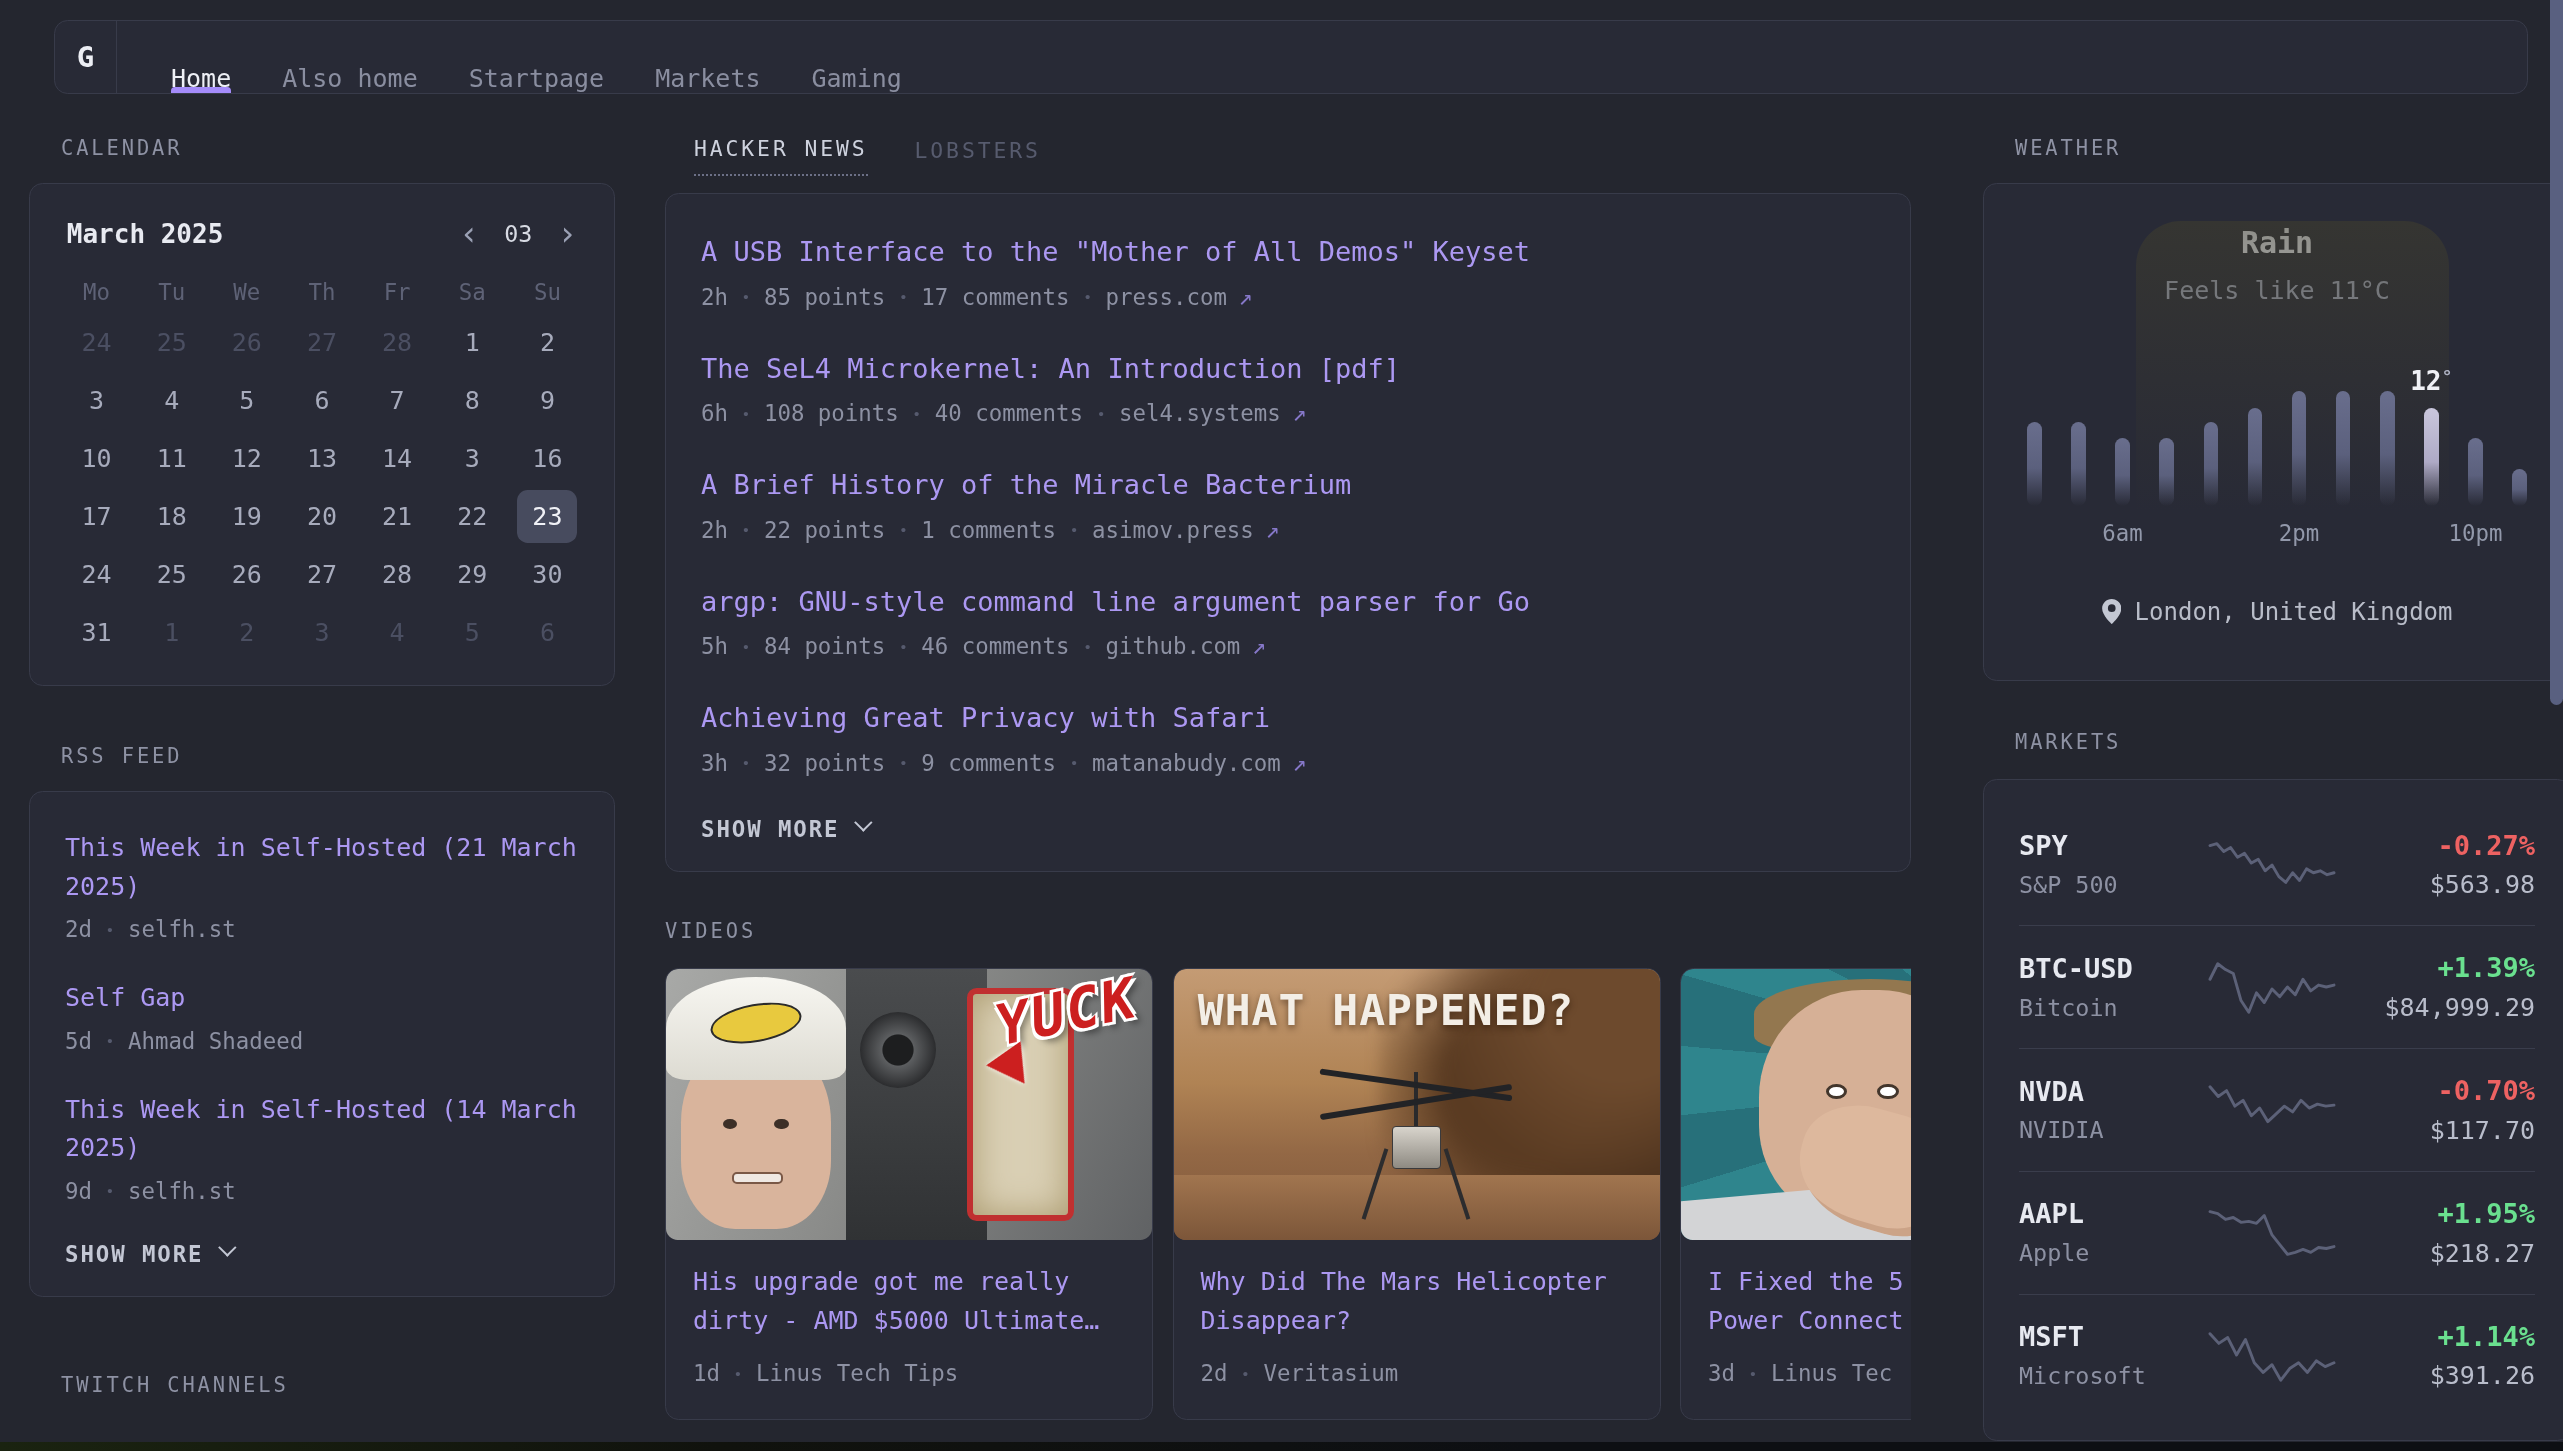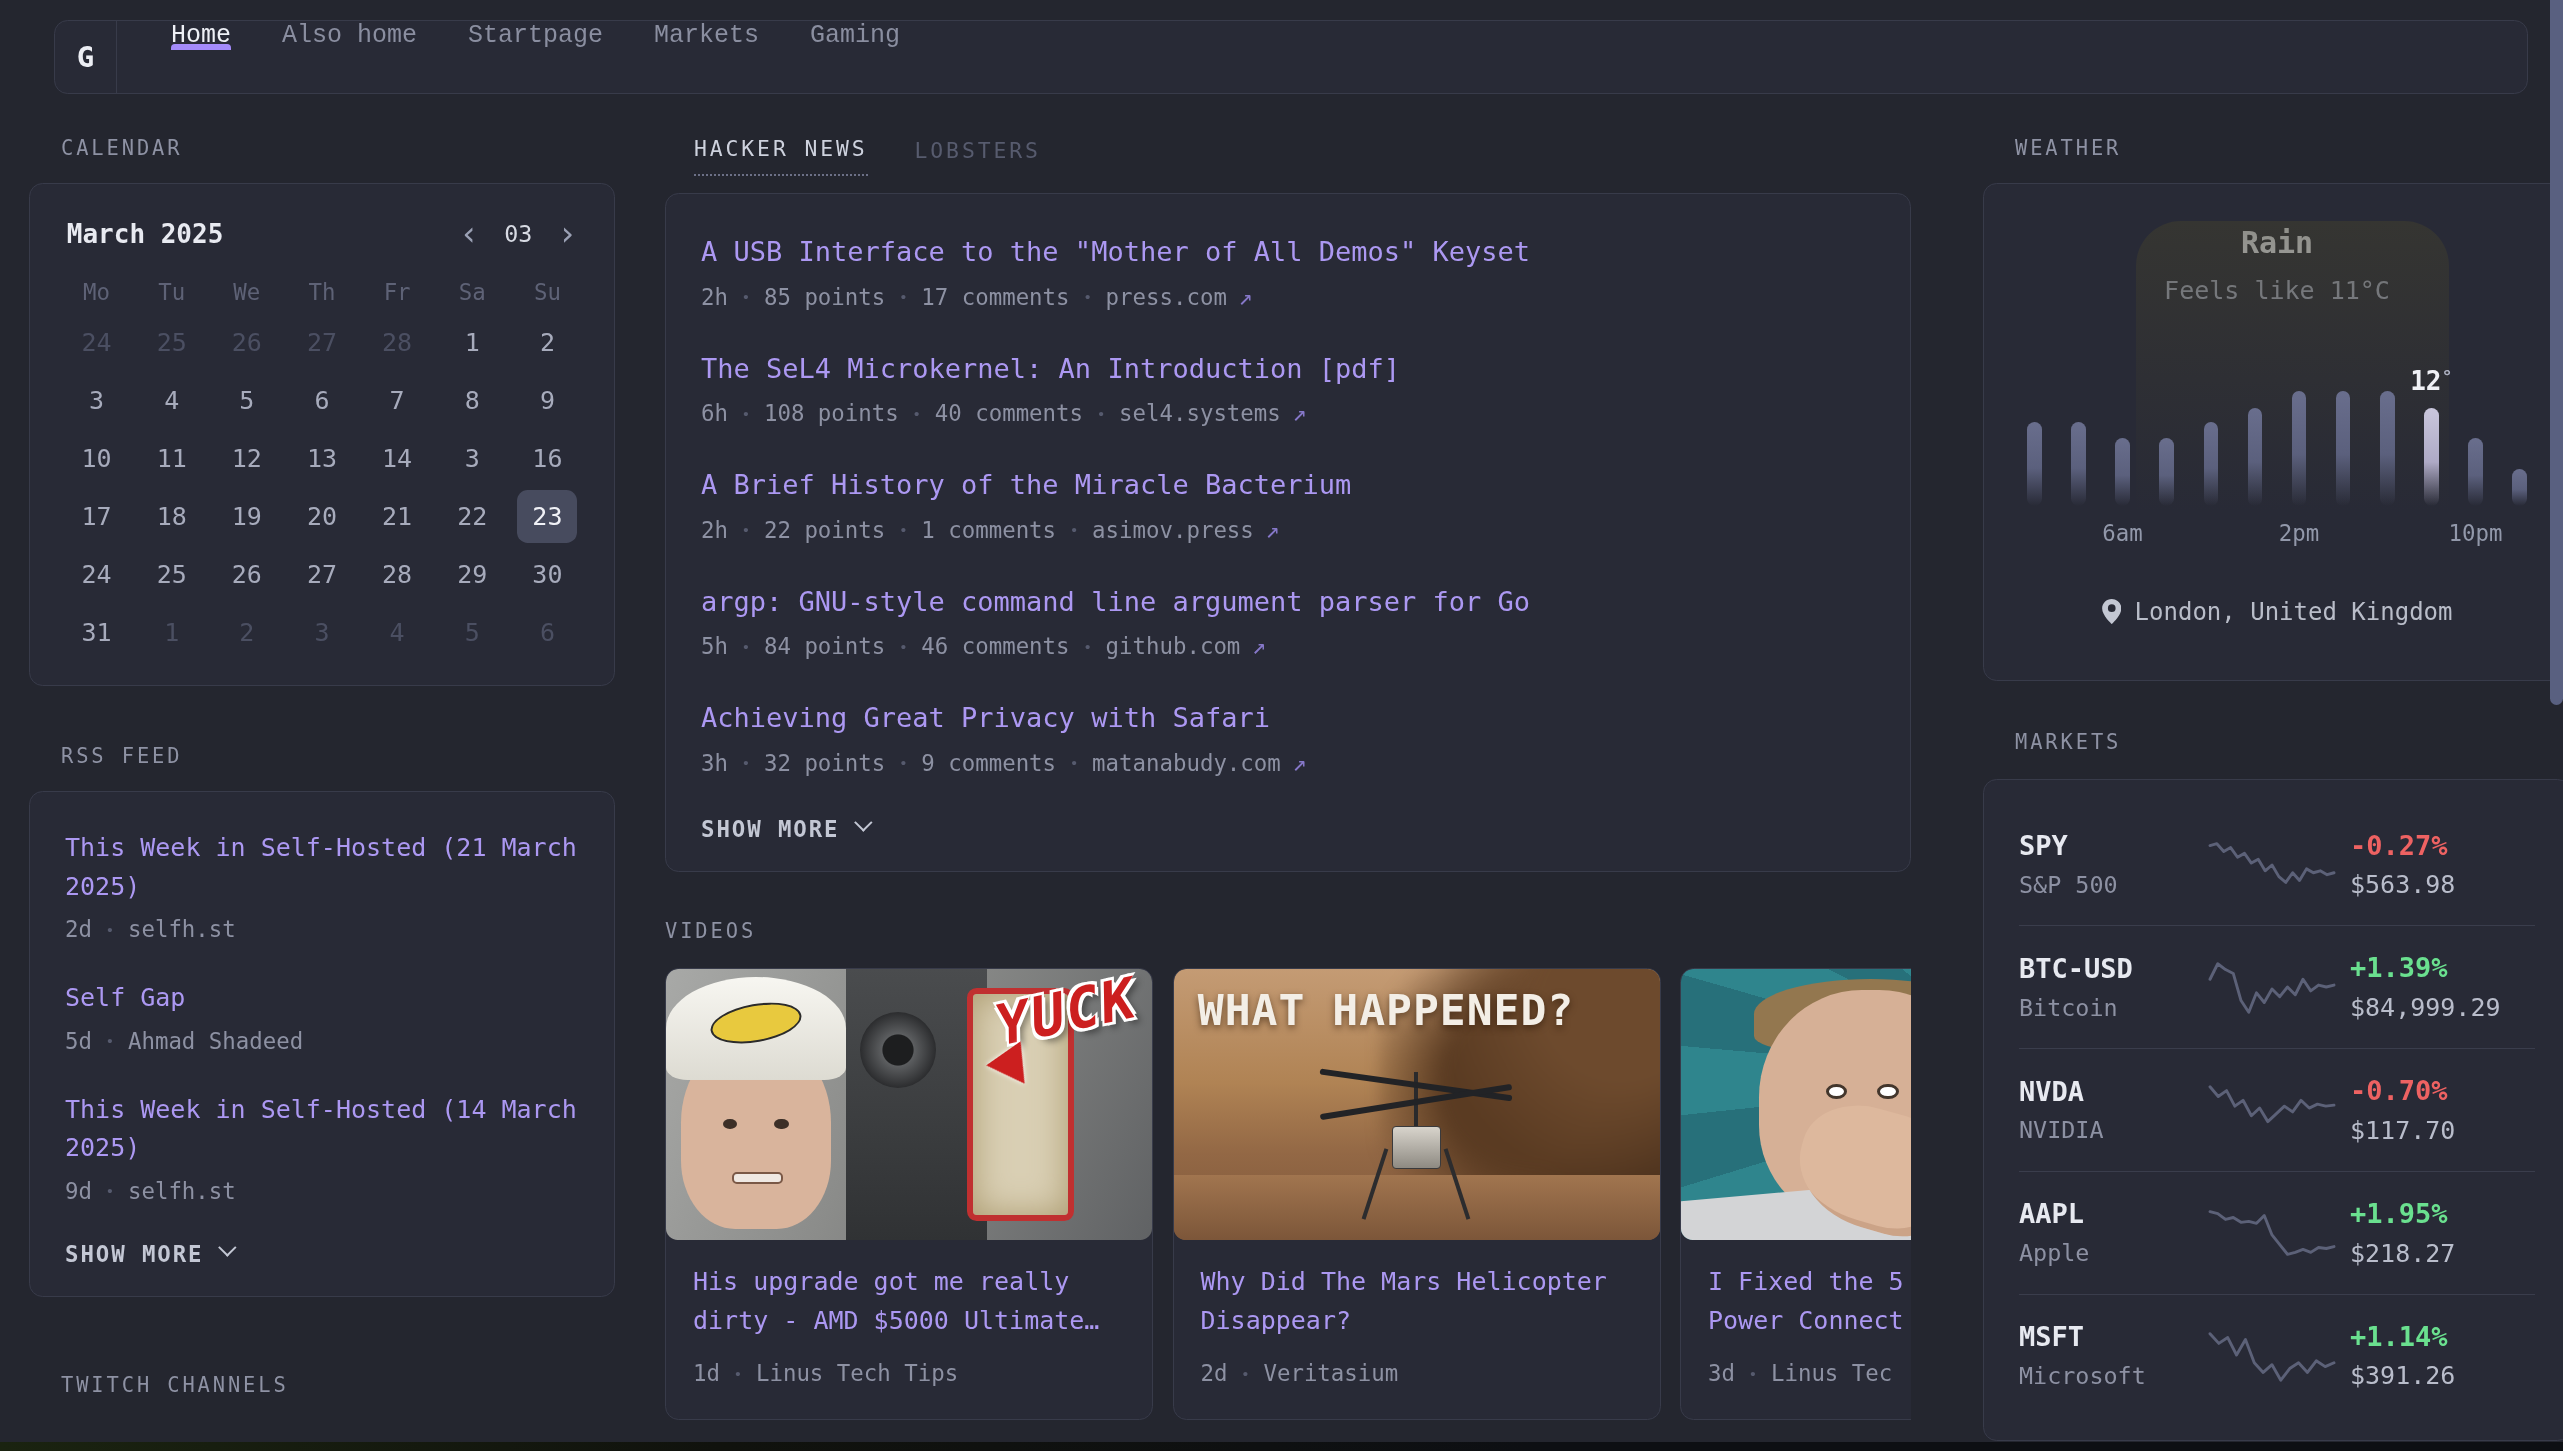--- a/index.html
+++ b/index.html
@@ -12,21 +12,21 @@
   }
   .card { background:#282a36; border:1px solid #383b4a; border-radius:13.6px; }
   .section-title { font-size:20.4px; letter-spacing:2.9px; color:#8e92a4; }
 
   
   .navbar { position:absolute; left:54px; top:19.5px; width:2474px; height:74px;
     display:flex; align-items:stretch; }
   .logo-box { width:62px; display:flex; align-items:center; justify-content:center;
     border-right:1px solid #383b4a; }
   .logo { font-size:29px; font-weight:bold; color:#eceef4; }
-  .nav-tabs { display:flex; align-items:flex-start; padding-left:54px; gap:51px;font-family:Liberation Mono, monospace; }
+  .nav-tabs { display:flex; align-items:flex-end; padding-left:54px; gap:51px; }
   .nav-tab { position:relative; display:flex; align-items:center; font-size:25px;
     color:#8a8ea0; cursor:pointer; }
   .nav-tab.active { color:#eef0f6; }
   .nav-tab.active .underline { position:absolute; left:0; right:0; bottom:0;
     height:5.8px; border-radius:3.9px 3.9px 0 0; background:#a48bfa; }
 
   
   .col { position:absolute; top:136px; }
   .col-left  { left:29px;  width:586px; }
   .col-mid   { left:665px; width:1246px; }
@@ -180,21 +180,21 @@
   .markets-title-row { margin-top:49px; }
   .markets-card { margin-top:25px; padding:23.4px 35px; }
   .m-row { display:flex; align-items:center; justify-content:space-between;
      padding:26px 0; cursor:pointer; }
   .m-row + .m-row { border-top:1px solid #3a3d4c; }
   .m-sym { font-size:27px; font-weight:bold; color:#e7e9f0; }
   .m-name { font-size:23.4px; color:#8d91a3; margin-top:9.7px; }
   .m-left { width:175px; }
   .m-spark { width:136px; height:62px; flex:0 0 auto; }
   .m-spark polyline { fill:none; stroke:#5c6178; stroke-width:3; stroke-linejoin:round; stroke-linecap:round; }
-  .m-right { width:185px; }
+  .m-right { text-align:right; width:185px; }
   .m-change { font-size:27px; font-weight:bold; }
   .m-change.up { color:#6ae08f; } .m-change.down { color:#ee6262; }
   .m-price { font-size:25px; color:#b9bdcb; margin-top:9.7px; }
 
   
   .scrollbar-thumb { position:absolute; right:0; top:0; width:12.7px; height:705px;
      background:#596080; border-radius:0 0 6.8px 6.8px; cursor:pointer; }
   .bottom-strip { position:absolute; left:0; bottom:0; width:100%; height:9.7px;
      background:linear-gradient(90deg,#1a2310 0%,#10120d 28%,#0d0f13 60%,#0d0f13 100%); }
 </style>

